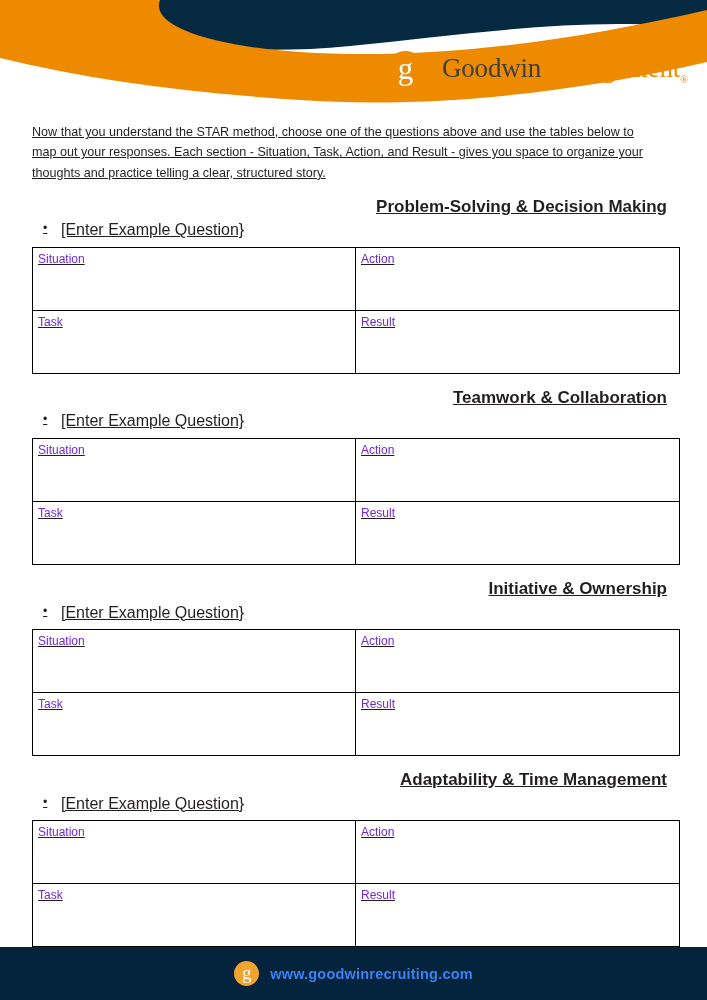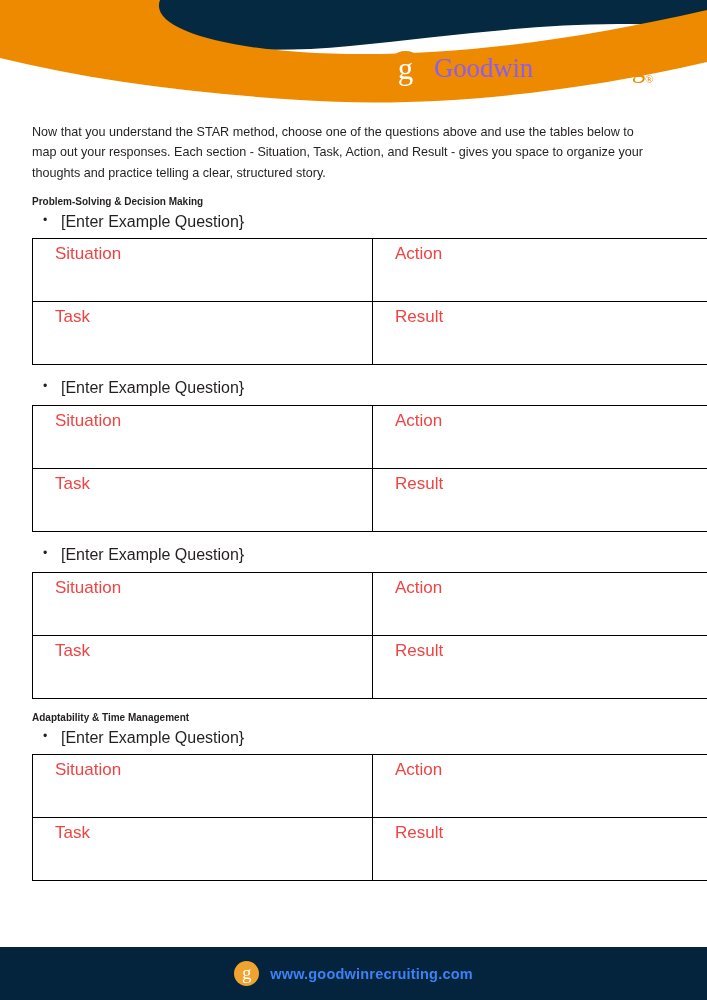--- a/index.html
+++ b/index.html
@@ -52,56 +52,58 @@
     position: relative;
     top: -2px;
   }
   .logo-wordmark {
     font-family: "Liberation Serif", serif;
     font-size: 27px;
     line-height: 1;
     white-space: nowrap;
     letter-spacing: -0.2px;
   }
-  .logo-word-primary { color: #8b5cf6; }
+  .logo-word-primary { color: #404040; margin-left: 8px; }
   .logo-word-secondary { color: #ee8a00; }
   .logo-reg {
     font-size: 11px;
     color: #ee8a00;
     vertical-align: sub;
   }
 
   
   .page-body {
     position: absolute;
     top: 112px;
     left: 0;
     width: 707px;
+    text-decoration: underline;
   }
   .content {
     margin: 0 32px 0 32px;
     width: 635px;
   }
 
   .intro {
     font-size: 12.6px;
     line-height: 1.62;
     color: #231f20;
     margin: 10px 0 0 0;
     padding-right: 8px;
   }
 
   .section { margin-top: 13px; }
 
   .section-heading {
-    font-size: 10px;
+    font-size: 17px;
     font-weight: bold;
     color: #231f20;
     margin: 0 0 3px 0;
     line-height: 1.25;
+    text-align: right;
   }
 
   .bullet-row {
     display: flex;
     margin: 0 0 6px 0;
     padding-left: 11px;
   }
   .bullet-dot {
     width: 18px;
     flex: none;
@@ -118,24 +120,24 @@
   
   .star-table {
     width: 635px;
     border-collapse: collapse;
     table-layout: fixed;
   }
   .star-table td {
     border: 1.4px solid #000000;
     height: 58px;
     vertical-align: top;
-    padding: 4px 0 0 22px;
-    font-size: 17px;
+    padding: 4px 0 0 5px;
+    font-size: 12px;
     line-height: 1.25;
-    color: #ef4444;
+    color: #6d28d9;
   }
   .star-table td.col-left  { width: 317px; }
   .star-table td.col-right { width: 318px; margin-left: 8px; }
 
   
   .footer-bar {
     position: absolute;
     left: 0;
     bottom: 0;
     width: 707px;
@@ -185,21 +187,21 @@
 
     <path d="M 0 0 L 160 0 C 150 26 210 46 300 52 C 420 60 560 44 707 10
              L 707 62 C 560 96 420 108 300 100 C 190 93 90 80 0 58 Z" fill="#ee8a00"></path>
   </svg>
 </div>
 
 <div class="logo-lockup">
   <div class="logo-badge">
     <span class="logo-badge-letter">g</span>
   </div>
-  <div class="logo-wordmark"><span class="logo-word-primary">Goodwin</span><span class="logo-word-secondary">Recruiting</span><span class="logo-reg">®</span></div>
+  <div class="logo-wordmark"><span class="logo-word-primary">Goodwin</span><span class="logo-word-secondary">Management</span><span class="logo-reg">®</span></div>
 </div>
 
 <div class="page-body">
   <div class="content">
 
     <p class="intro">Now that you understand the STAR method, choose one of the questions above and use the tables below to map out your responses. Each section - Situation, Task, Action, and Result - gives you space to organize your thoughts and practice telling a clear, structured story.</p>
 
     <div class="section">
       <div class="section-heading">Problem-Solving &amp; Decision Making</div>
       <div class="bullet-row">
@@ -214,39 +216,41 @@
           </tr>
           <tr>
             <td class="col-left">Task</td>
             <td class="col-right">Result</td>
           </tr>
         </tbody>
       </table>
     </div>
 
     <div class="section">
-      <div class="bullet-row">
-        <span class="bullet-dot">•</span>
-        <span class="bullet-text">[Enter Example Question}</span>
-      </div>
-      <table class="star-table">
-        <tbody>
-          <tr>
-            <td class="col-left">Situation</td>
-            <td class="col-right">Action</td>
-          </tr>
-          <tr>
-            <td class="col-left">Task</td>
-            <td class="col-right">Result</td>
-          </tr>
-        </tbody>
-      </table>
-    </div>
-
-    <div class="section">
+      <div class="section-heading">Teamwork &amp; Collaboration</div>
+      <div class="bullet-row">
+        <span class="bullet-dot">•</span>
+        <span class="bullet-text">[Enter Example Question}</span>
+      </div>
+      <table class="star-table">
+        <tbody>
+          <tr>
+            <td class="col-left">Situation</td>
+            <td class="col-right">Action</td>
+          </tr>
+          <tr>
+            <td class="col-left">Task</td>
+            <td class="col-right">Result</td>
+          </tr>
+        </tbody>
+      </table>
+    </div>
+
+    <div class="section">
+      <div class="section-heading">Initiative &amp; Ownership</div>
       <div class="bullet-row">
         <span class="bullet-dot">•</span>
         <span class="bullet-text">[Enter Example Question}</span>
       </div>
       <table class="star-table">
         <tbody>
           <tr>
             <td class="col-left">Situation</td>
             <td class="col-right">Action</td>
           </tr>

